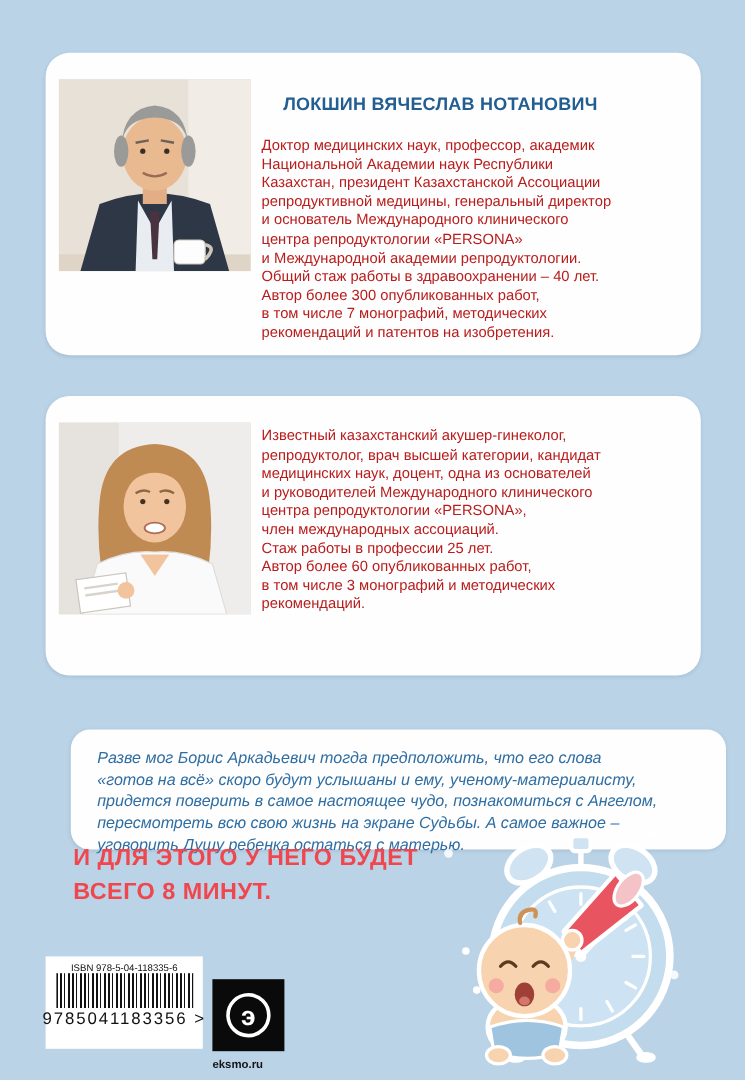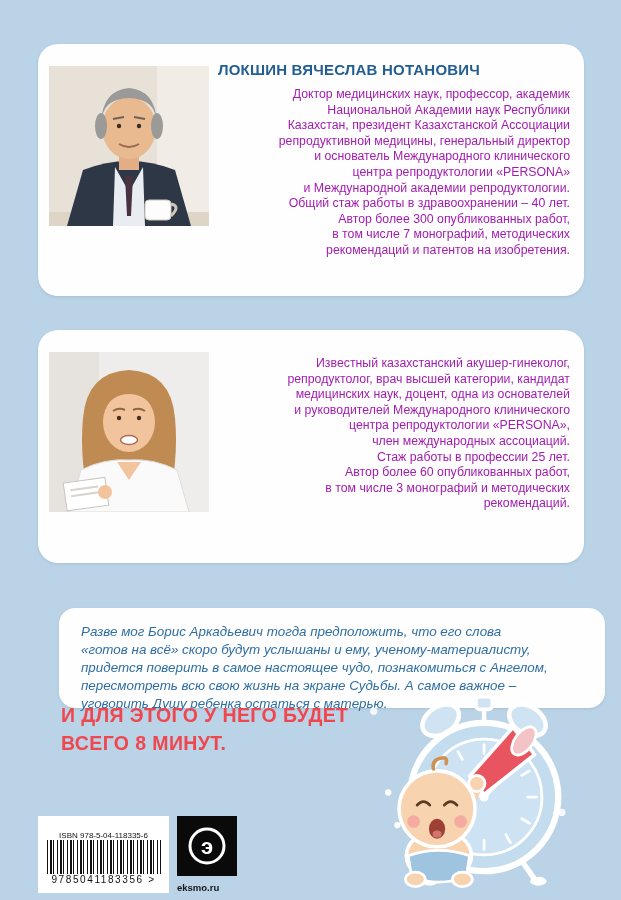--- a/index.html
+++ b/index.html
@@ -6,33 +6,33 @@
   .page{position:relative;width:621px;height:900px;margin:0 auto;overflow:hidden;
         background:#bad3e7;font-family:"Liberation Sans",sans-serif;}
   .panel{position:absolute;left:38px;width:546px;background:#fefefe;border-radius:20px;
          box-shadow:0 1px 3px rgba(80,110,140,.18);}
   .p1{top:44px;height:252px;}
   .p2{top:330px;height:233px;}
   .pq{top:608px;height:100px;border-radius:16px;margin-left:21px;}
   .photo{position:absolute;left:11px;top:22px;width:160px;height:160px;overflow:hidden;background:#e8e4dc;}
   .photo svg{display:block;}
   .atext{position:absolute;left:180px;top:17px;right:14px;}
-  .aname{margin:0;font-size:15px;font-weight:bold;color:#235e92;letter-spacing:.2px;}
-  .abio{margin:9px 0 0;font-size:12.3px;line-height:15.6px;color:#a21caf;white-space:pre-line;text-align:right;}
+  .aname{margin:18px;font-size:15px;font-weight:bold;color:#235e92;letter-spacing:.2px;}
+  .abio{margin:9px 0 0;font-size:12.3px;line-height:15.6px;color:#b91c1c;white-space:pre-line;}
   .quote{margin:0;padding:15px 22px 0;font-style:italic;font-size:13.4px;line-height:18px;
          color:#2f6ea3;white-space:pre-line;}
   .tagline{position:absolute;left:61px;top:701px;font-size:19.5px;font-weight:bold;line-height:28px;
            color:#f0474f;white-space:pre-line;letter-spacing:.4px;}
-  .barcode{position:absolute;left:38px;top:816px;width:131px;height:77px;background:#ffffff;
+  .barcode{position:absolute;left:38px;top:797px;width:131px;height:77px;background:#ffffff;
            display:flex;flex-direction:column;align-items:center;justify-content:flex-end;
-           padding:5px 6px 8px;box-sizing:border-box;}
+           padding:5px 6px 18px;box-sizing:border-box;}
   .isbn{font-size:8px;color:#111;white-space:nowrap;}
   .bars{width:114px;height:34px;
         background:repeating-linear-gradient(90deg,#111 0 1px,#fff 1px 3px,#111 3px 5px,#fff 5px 6px,#111 6px 7px,#fff 7px 10px);}
-  .digits{font-size:10px;color:#111;letter-spacing:1.6px;white-space:nowrap;}
+  .digits{font-size:14px;color:#111;letter-spacing:1.6px;white-space:nowrap;}
   .eksmo{position:absolute;left:177px;top:816px;width:60px;height:60px;background:#0a0a0a;
          display:flex;align-items:center;justify-content:center;}
   .eksmo-site{position:absolute;left:177px;top:882px;width:60px;text-align:left;
               font-size:9.5px;font-weight:bold;color:#15151a;}
   .illo{position:absolute;left:356px;top:684px;width:220px;height:208px;}
 </style>
 </head>
 <body>
 
 <div class="page">

